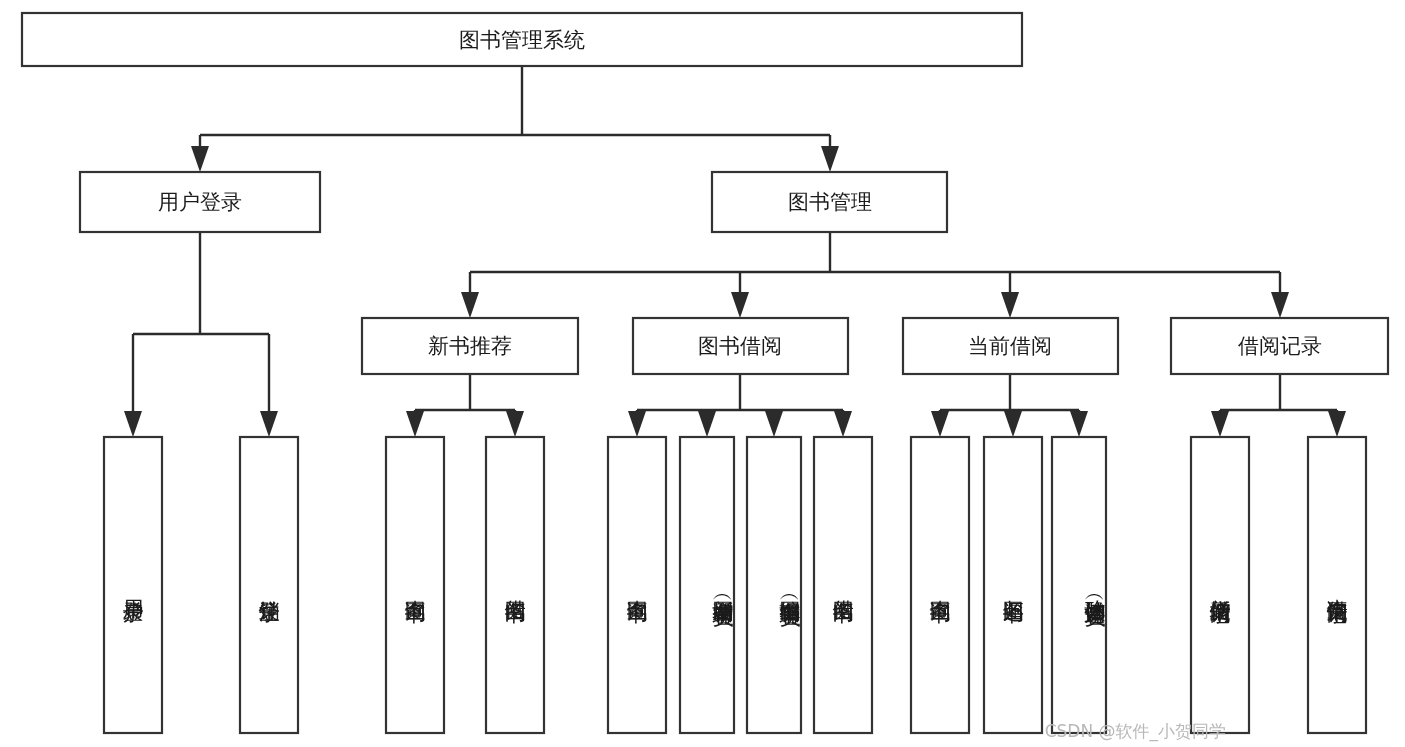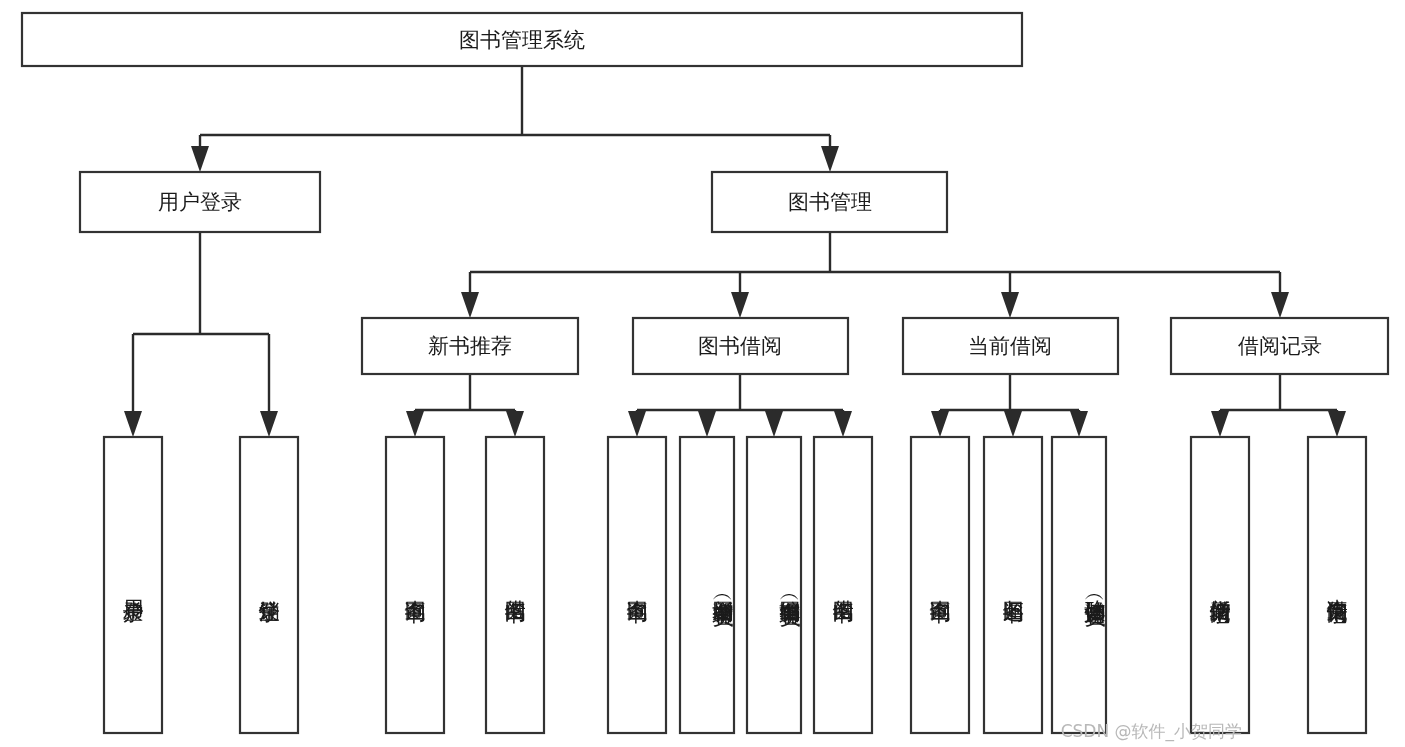--- a/index.html
+++ b/index.html
@@ -55,21 +55,21 @@
     font-family: "DejaVu Sans", "Liberation Sans", sans-serif;
     display: flex;
     align-items: flex-start;
     justify-content: center;
     white-space: nowrap;
     pointer-events: none;
   }
   .vlabel.center { align-items: center; }
   .watermark {
     position: absolute;
-    right: 8px;
+    right: 24px;
     bottom: 4px;
     font-size: 17px;
     color: #b8b8b8;
     font-family: "DejaVu Sans", "Liberation Sans", sans-serif;
     white-space: nowrap;
   }
 </style>
 </head>
 <body>
 

